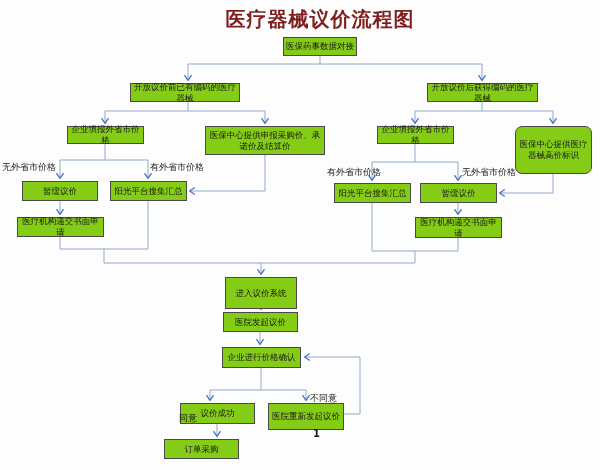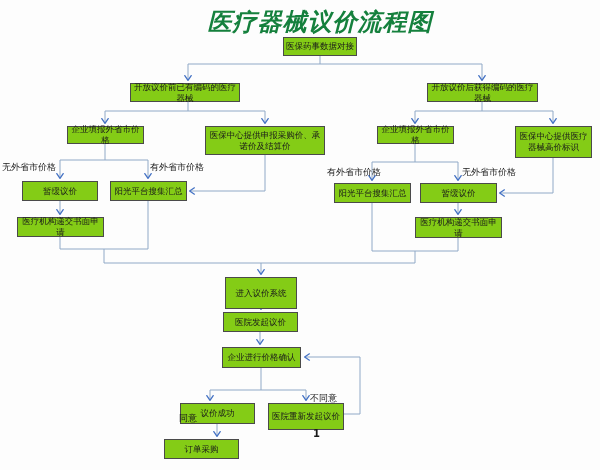--- a/index.html
+++ b/index.html
@@ -2,21 +2,21 @@
 <html><head>
 <meta charset="utf-8">
 <style>
   html,body{margin:0;padding:0;background:#ffffff;}
   .canvas{
     position:relative;width:600px;height:470px;background:#fdfdfd;
     font-family:"DejaVu Sans","Liberation Sans",sans-serif;color:#1a1a1a;overflow:hidden;
   }
   .title{
     position:absolute;top:6px;left:320px;transform:translateX(-50%);
-    font-size:24px;font-weight:bold;white-space:nowrap;letter-spacing:1px;color:#15803d;font-style:italic;
+    font-size:20px;font-weight:bold;white-space:nowrap;letter-spacing:1px;color:#7f1d1d;
   }
   svg.wires{position:absolute;left:0;top:0;width:600px;height:470px;}
   .node{
     position:absolute;box-sizing:border-box;border:1px solid #4a4a4a;background:#84cc16;
     display:flex;align-items:center;justify-content:center;text-align:center;
     font-size:8.5px;line-height:1.25;padding:1px 2px;color:#1a1a1a;
   }
   .elabel{
     position:absolute;font-size:9px;white-space:nowrap;color:#1a1a1a;
   }
@@ -102,21 +102,21 @@
   <div class="node" style="left:130px;top:83px;width:110px;height:19px;">开放议价前已有编码的医疗器械</div>
 
   <div class="node" style="left:427px;top:83px;width:111px;height:19px;">开放议价后获得编码的医疗器械</div>
 
   <div class="node" style="left:67px;top:126px;width:77px;height:18px;">企业填报外省市价格</div>
 
   <div class="node" style="left:205px;top:126px;width:120px;height:29px;">医保中心提供申报采购价、承诺价及结算价</div>
 
   <div class="node" style="left:377px;top:126px;width:77px;height:18px;">企业填报外省市价格</div>
 
-  <div class="node" style="left:515px;top:126px;width:77px;height:32px;">医保中心提供医疗器械高价标识</div>
+  <div class="node" style="left:515px;top:126px;width:77px;height:48px;border-radius:7px;">医保中心提供医疗器械高价标识</div>
 
   <div class="node" style="left:22px;top:181px;width:76px;height:20px;">暂缓议价</div>
 
   <div class="node" style="left:110px;top:181px;width:77px;height:20px;">阳光平台搜集汇总</div>
 
   <div class="node" style="left:334px;top:183px;width:77px;height:20px;">阳光平台搜集汇总</div>
 
   <div class="node" style="left:420px;top:183px;width:77px;height:20px;">暂缓议价</div>
 
   <div class="node" style="left:17px;top:217px;width:87px;height:20px;">医疗机构递交书面申请</div>

